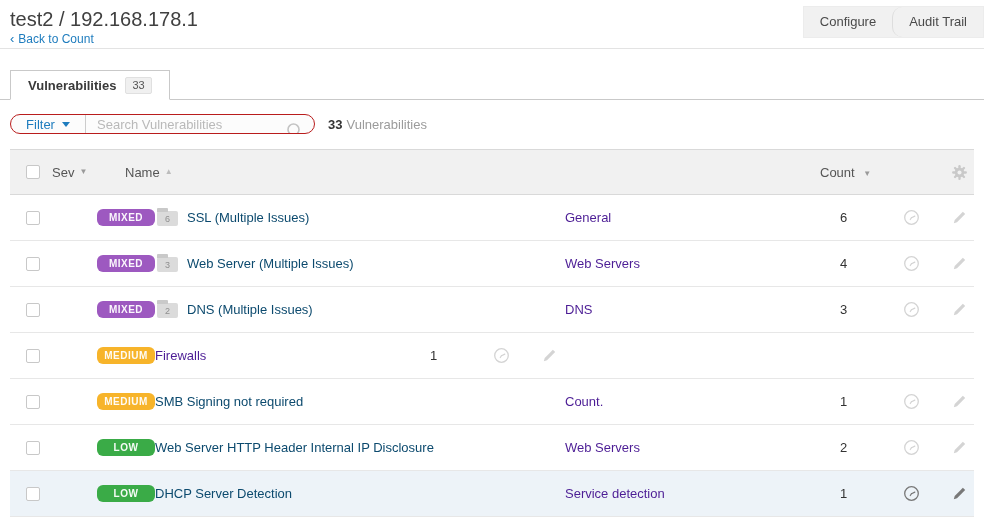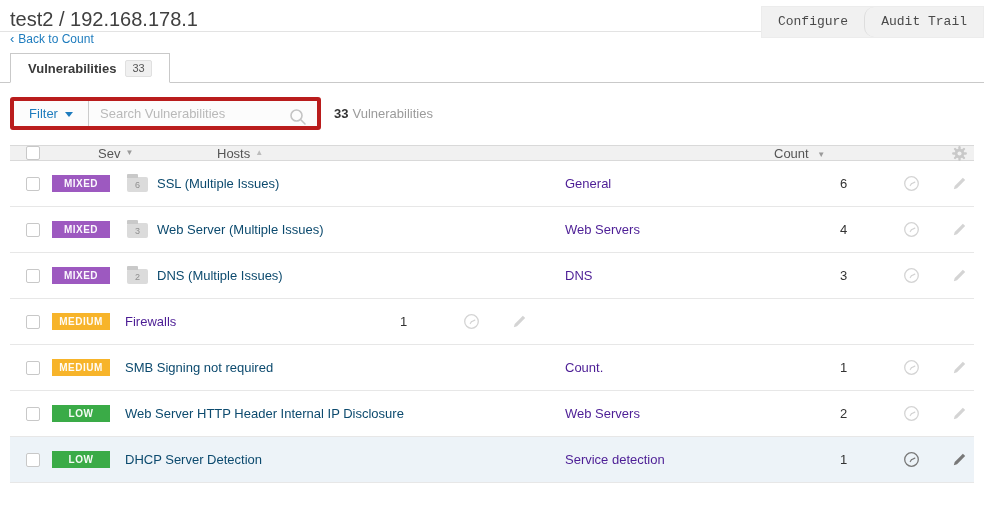--- a/index.html
+++ b/index.html
@@ -1,71 +1,71 @@
 <!DOCTYPE html>
 <html><head>
 <meta charset="utf-8">
 <style>
   * { box-sizing: border-box; margin: 0; padding: 0; }
   html, body { width: 984px; height: 521px; background: #fff; overflow: hidden; }
   body { font-family: "Liberation Sans", sans-serif; color: #3a3a3a; font-size: 13px; }
 
   
-  .page-header { position: relative; padding: 8px 0 9px 10px; border-bottom: 1px solid #e3e3e3; height: 32px; }
+  .page-header { position: relative; padding: 8px 0 9px 10px; border-bottom: 1px solid #e3e3e3; height: 49px; }
   .page-title { font-size: 20px; font-weight: 400; color: #404040; line-height: 22px; }
   .back-link { display: inline-flex; align-items: center; gap: 4px; margin-top: 2px; font-size: 12px; color: #1e7cbe; cursor: pointer; text-decoration: none; }
   .back-chevron { font-size: 13px; line-height: 12px; }
   .header-buttons { position: absolute; top: 6px; right: 0; display: flex; background: #f1f1f1; border: 1px solid #ececec; }
-  .hdr-btn { padding: 7px 16px 8px; font-size: 13px; color: #4a4a4a; background: #f1f1f1; border: none; cursor: pointer; font-family: Liberation Mono, monospace; }
+  .hdr-btn { padding: 7px 16px 8px; font-size: 13px; color: #4a4a4a; background: #f1f1f1; border: none; cursor: pointer; font-family: Liberation Sans, sans-serif; }
   .hdr-btn + .hdr-btn { border-left: 1px solid #ddd; border-radius: 10px; }
 
   
   .tabs { display: flex; align-items: flex-end; border-bottom: 1px solid #c9c9c9; padding-left: 10px; margin-top: 21px; }
   .tab { display: inline-flex; align-items: center; gap: 9px; height: 30px; padding: 0 17px; background: #fff;
          border: 1px solid #c9c9c9; border-bottom: 1px solid #fff; margin-bottom: -1px; cursor: pointer; }
   .tab-label { font-weight: bold; font-size: 13px; color: #3a3a3a; }
   .tab-badge { background: #f0f0f0; border: 1px solid #e0e0e0; border-radius: 2px; padding: 1px 6px 2px; font-size: 11px; color: #555; }
 
   
   .filter-bar { display: flex; align-items: center; margin: 14px 0 15px 10px; }
-  .filter-control { display: flex; align-items: stretch; height: 33px; border: 4px solid #b91c1c; border-radius: 3px; overflow: hidden; background: #fcfcfc; }
+  .filter-control { display: flex; align-items: stretch; height: 20px; border: 1px solid #b91c1c; border-radius: 13px; overflow: hidden; background: #fcfcfc; }
   .filter-btn { display: flex; align-items: center; justify-content: center; gap: 7px; width: 75px; border-right: 1px solid #ccc; color: #1e7cbe; cursor: pointer; }
   .filter-caret { width: 0; height: 0; border-left: 4px solid transparent; border-right: 4px solid transparent; border-top: 5px solid #1e7cbe; margin-top: 1px; }
   .search-wrap { position: relative; width: 228px; }
   .search-input { width: 100%; height: 100%; border: none; outline: none; background: transparent; padding: 0 36px 0 11px;
                   font-size: 13px; font-family: inherit; color: #333; }
   .search-input::placeholder { color: #b9b9b9; }
   .search-icon { position: absolute; right: 10px; top: 7px; }
   .result-count { margin-left: 13px; font-size: 13px; color: #9b9b9b; }
   .result-count b { color: #333; margin-right: 4px; }
 
   
   .vuln-table { margin: 0 10px; }
-  .thead { display: flex; align-items: center; height: 16px; background: #f1f1f1; border-top: 1px solid #d9d9d9; border-bottom: 1px solid #d9d9d9; color: #555; gap: 46px; }
+  .thead { display: flex; align-items: center; height: 46px; background: #f1f1f1; border-top: 1px solid #d9d9d9; border-bottom: 1px solid #d9d9d9; color: #555; }
   .trow { display: flex; align-items: center; height: 46px; border-bottom: 1px solid #e7e7e7; background: #fff; cursor: pointer; }
   .trow.highlight { background: #edf3f8; }
 
   .col-check   { flex: 0 0 42px;  padding-left: 16px; display: flex; align-items: center; }
   .col-sev     { flex: 0 0 73px;  display: flex; align-items: center; }
   .col-name    { flex: 1 1 auto;  display: flex; align-items: center; min-width: 0; }
   .col-family  { flex: 0 0 255px; }
   .col-count   { flex: 0 0 75px; }
   .col-actions { flex: 0 0 79px;  display: flex; align-items: center; justify-content: space-between; padding: 0 6px 0 8px; }
   .col-actions.hdr { justify-content: flex-end; padding-right: 6px; }
   .cell-count { padding-left: 20px; color: #333; }
 
   .sort-arrow { font-size: 8px; margin-left: 5px; position: relative; top: -1px; }
   .sort-desc { color: #9a9a9a; }
   .sort-asc  { color: #bcbcbc; }
   .th-label { cursor: pointer; }
 
   .checkbox { width: 14px; height: 14px; background: #fff; border: 1px solid #c8c8c8; border-radius: 2px; cursor: pointer; }
 
   .sev-badge { display: inline-flex; align-items: center; justify-content: center; width: 58px; height: 17px;
-               border-radius: 0; font-size: 10px; font-weight: bold; letter-spacing: 0.5px; color: rgba(255,255,255,0.95); }
+               border-radius: 6px; font-size: 10px; font-weight: bold; letter-spacing: 0.5px; color: rgba(255,255,255,0.95); margin-left: 45px; }
 
   .group-badge { position: relative; width: 21px; height: 15px; margin: 2px 9px 0 2px; background: #dbdbdb; border-radius: 2px;
                  display: flex; align-items: center; justify-content: center; font-size: 9px; color: #8f8f8f; flex: 0 0 auto; }
   .group-badge::before { content: ""; position: absolute; top: -3px; left: 0; width: 11px; height: 4px; background: #c9c9c9; border-radius: 1px 1px 0 0; }
 
   .name-text { color: #0c4a6e; white-space: nowrap; overflow: hidden; text-overflow: ellipsis; }
   .cell-family { color: #4c1d95; }
 
   .action-icon { color: #d4d4d4; cursor: pointer; display: inline-flex; }
   .trow.highlight .action-icon { color: #787878; }
@@ -117,21 +117,21 @@
 <div class="vuln-table">
   <div class="thead">
     <div class="col-check">
       <span class="checkbox"></span>
     </div>
     <div class="col-sev">
       <span class="th-label">Sev</span>
       <span class="sort-arrow sort-desc">▼</span>
     </div>
     <div class="col-name">
-      <span class="th-label">Hosts</span>
+      <span class="th-label">Name</span>
       <span class="sort-arrow sort-asc">▲</span>
     </div>
     <div class="col-count">
       <span class="th-label">Count</span>
       <span class="sort-arrow sort-desc">▼</span>
     </div>
     <div class="col-actions hdr">
       <span class="gear-btn">
         <svg width="17" height="17" viewBox="0 0 16 16">
           <g fill="#c9c9c9">

